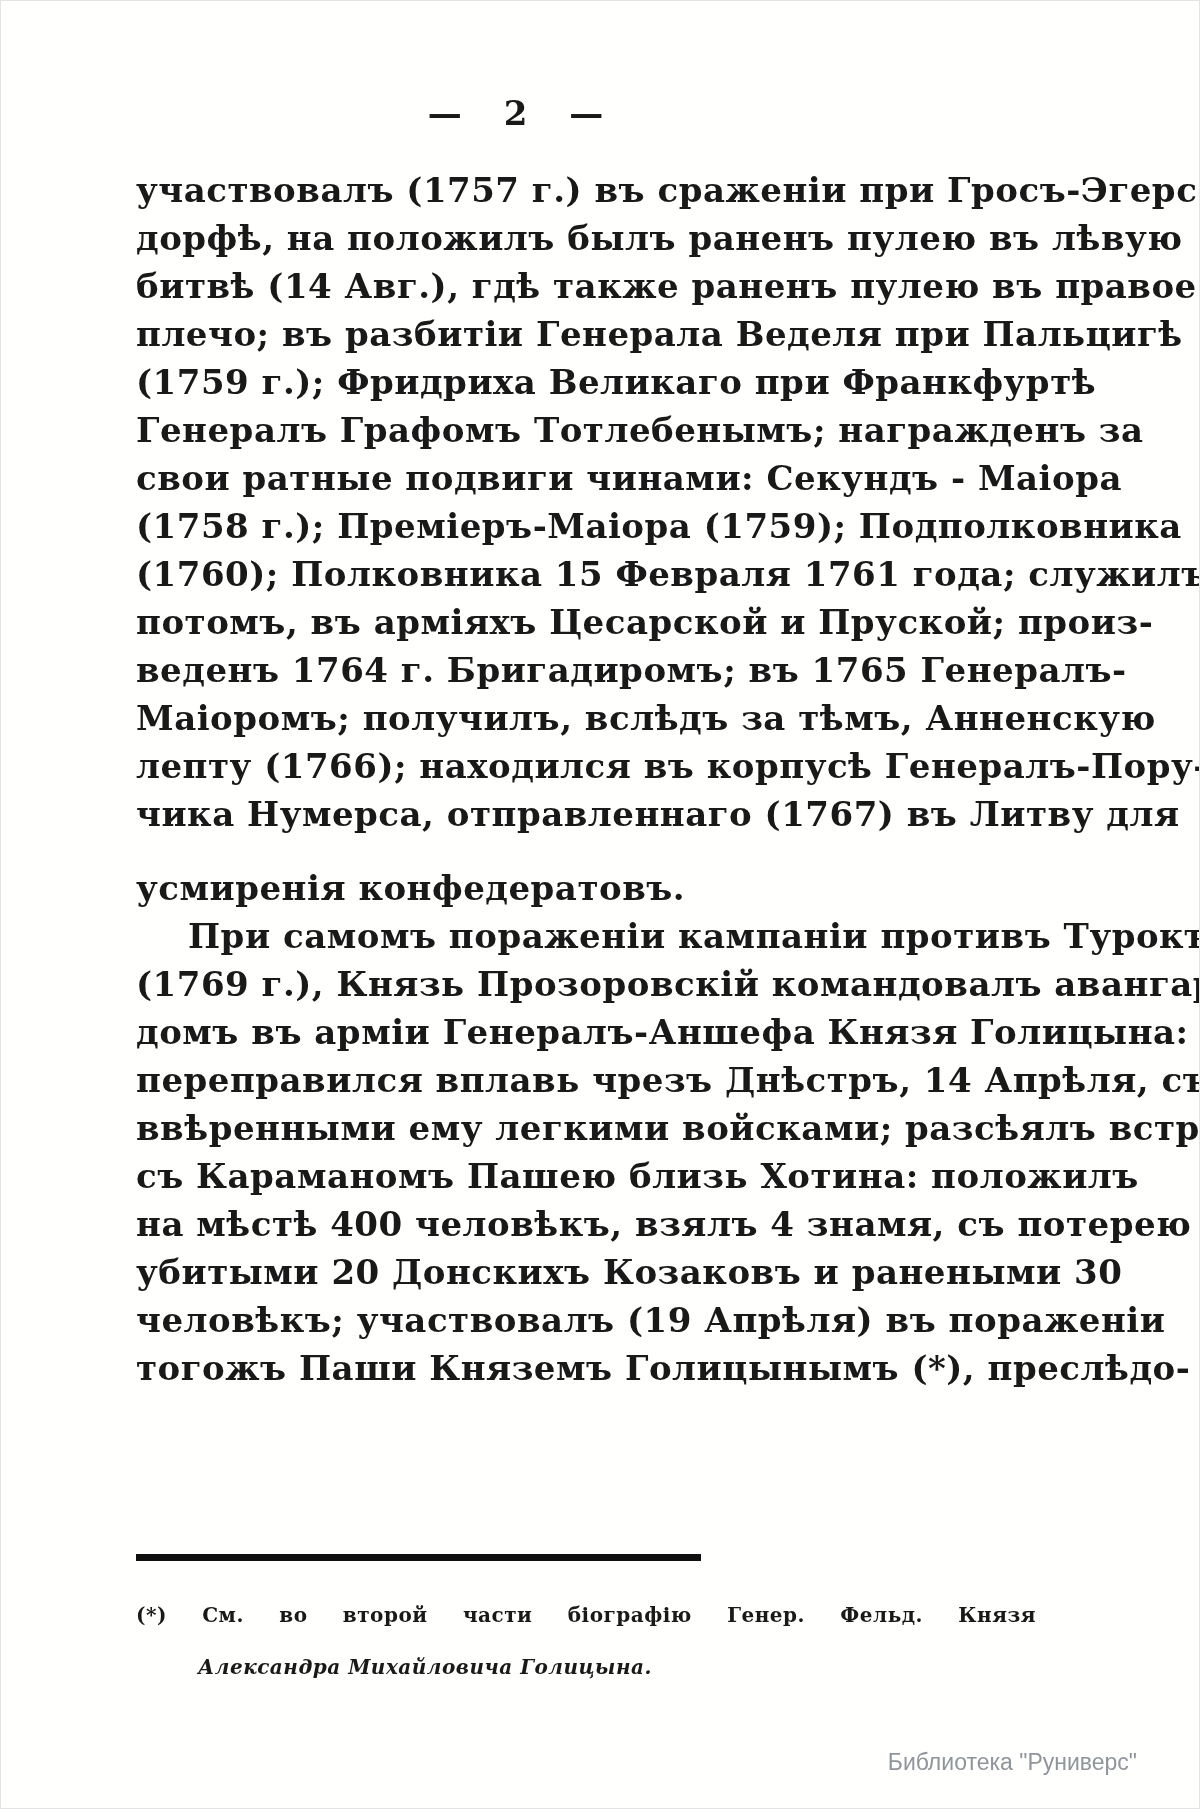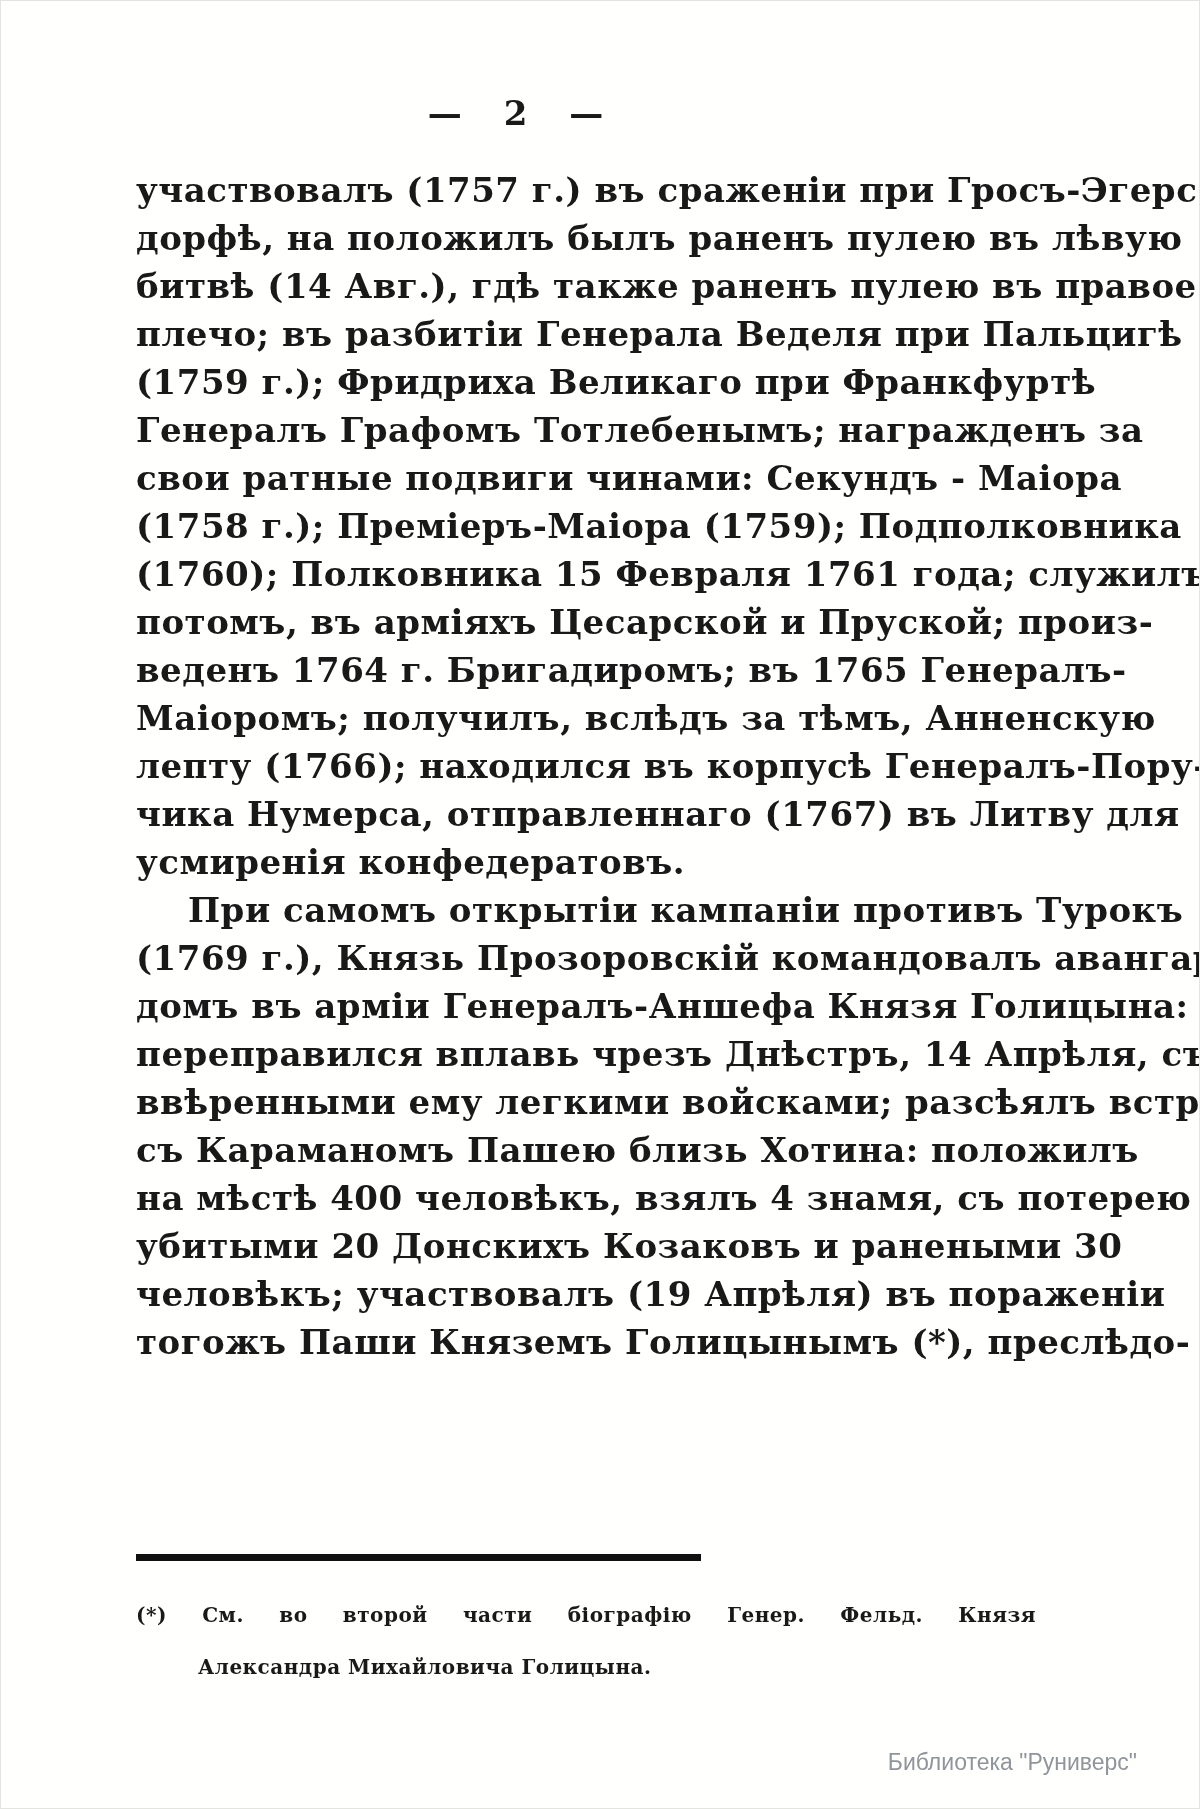--- a/index.html
+++ b/index.html
@@ -35,21 +35,21 @@
     height:48px;
     line-height:48px;
     font-size:34px;
     font-weight:bold;
     text-align:justify;
     text-align-last:justify;
     white-space:nowrap;
     letter-spacing:0.5px;
   }
   .line.indent{ padding-left:52px; }
-  .line.noj{ text-align:left; text-align-last:left; }
+  .line.noj{ text-align:left; text-align-last:left;margin-top:26px; }
   .footnote-rule{
     position:absolute;
     left:135px;
     top:1553px;
     width:565px;
     height:7px;
     background:#101010;
   }
   .footnote{
     position:absolute;
@@ -61,21 +61,21 @@
     height:52px;
     line-height:52px;
     font-size:20px;
     font-weight:bold;
     text-align:justify;
     text-align-last:justify;
     white-space:nowrap;
     letter-spacing:0.5px;
   }
   .fline.indent2{ padding-left:62px; }
-  .fline.noj{ text-align:left; text-align-last:left; }
+  .fline.noj{ text-align:left; text-align-last:left;font-style:italic; }
   .watermark{
     position:absolute;
     right:62px;
     top:1748px;
     font-family:"Liberation Sans","DejaVu Sans",sans-serif;
     font-size:23px;
     color:#8f959a;
   }
 </style>
 </head>
@@ -93,21 +93,21 @@
       <div class="line">Генералъ Графомъ Тотлебенымъ; награжденъ за</div>
       <div class="line">свои ратные подвиги чинами: Секундъ - Маіора</div>
       <div class="line">(1758 г.); Преміеръ-Маіора (1759); Подполковника</div>
       <div class="line">(1760); Полковника 15 Февраля 1761 года; служилъ,</div>
       <div class="line">потомъ, въ арміяхъ Цесарской и Пруской; произ-</div>
       <div class="line">веденъ 1764 г. Бригадиромъ; въ 1765 Генералъ-</div>
       <div class="line">Маіоромъ; получилъ, вслѣдъ за тѣмъ, Анненскую</div>
       <div class="line">лепту (1766); находился въ корпусѣ Генералъ-Пору-</div>
       <div class="line">чика Нумерса, отправленнаго (1767) въ Литву для</div>
       <div class="line noj">усмиренія конфедератовъ.</div>
-      <div class="line indent">При самомъ открытіи кампаніи противъ Турокъ</div>
+      <div class="line indent">При самомъ пораженіи кампаніи противъ Турокъ</div>
       <div class="line">(1769 г.), Князь Прозоровскій командовалъ авангар-</div>
       <div class="line">домъ въ арміи Генералъ-Аншефа Князя Голицына:</div>
       <div class="line">переправился вплавь чрезъ Днѣстръ, 14 Апрѣля, съ</div>
       <div class="line">ввѣренными ему легкими войсками; разсѣялъ встрѣ-</div>
       <div class="line">съ Караманомъ Пашею близь Хотина: положилъ</div>
       <div class="line">на мѣстѣ 400 человѣкъ, взялъ 4 знамя, съ потерею</div>
       <div class="line">убитыми 20 Донскихъ Козаковъ и ранеными 30</div>
       <div class="line">человѣкъ; участвовалъ (19 Апрѣля) въ пораженіи</div>
       <div class="line">тогожъ Паши Княземъ Голицынымъ (*), преслѣдо-</div>
     </div>

